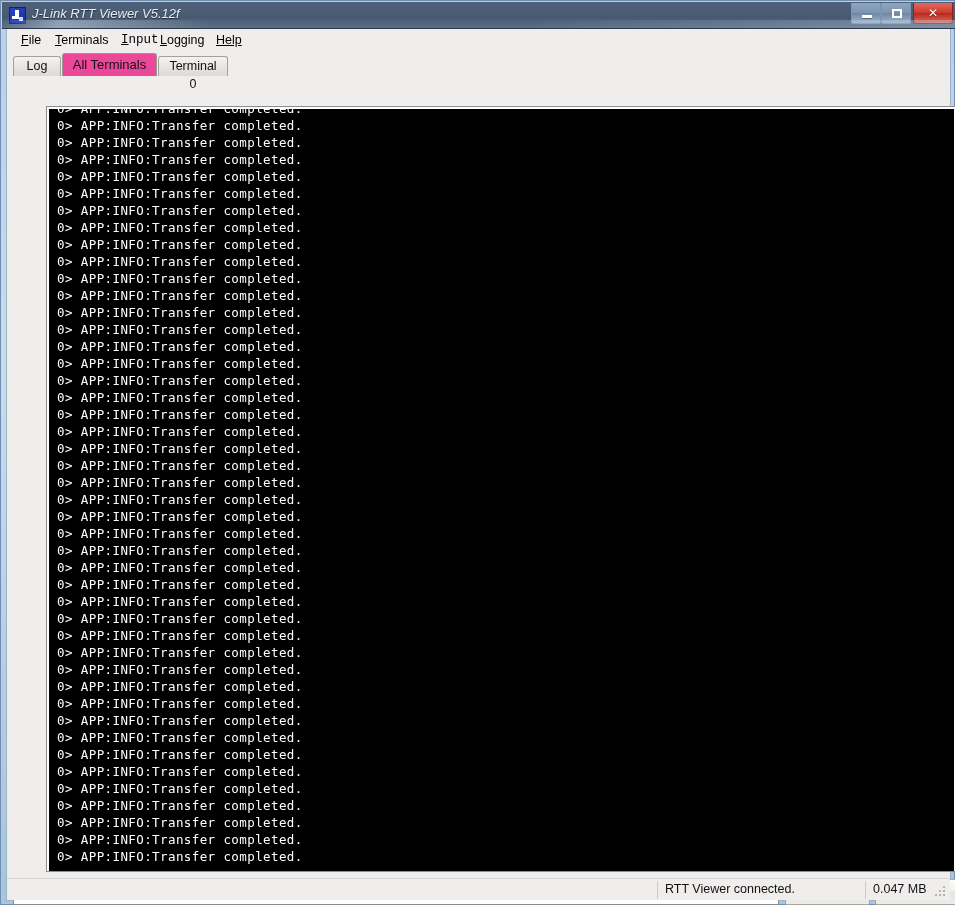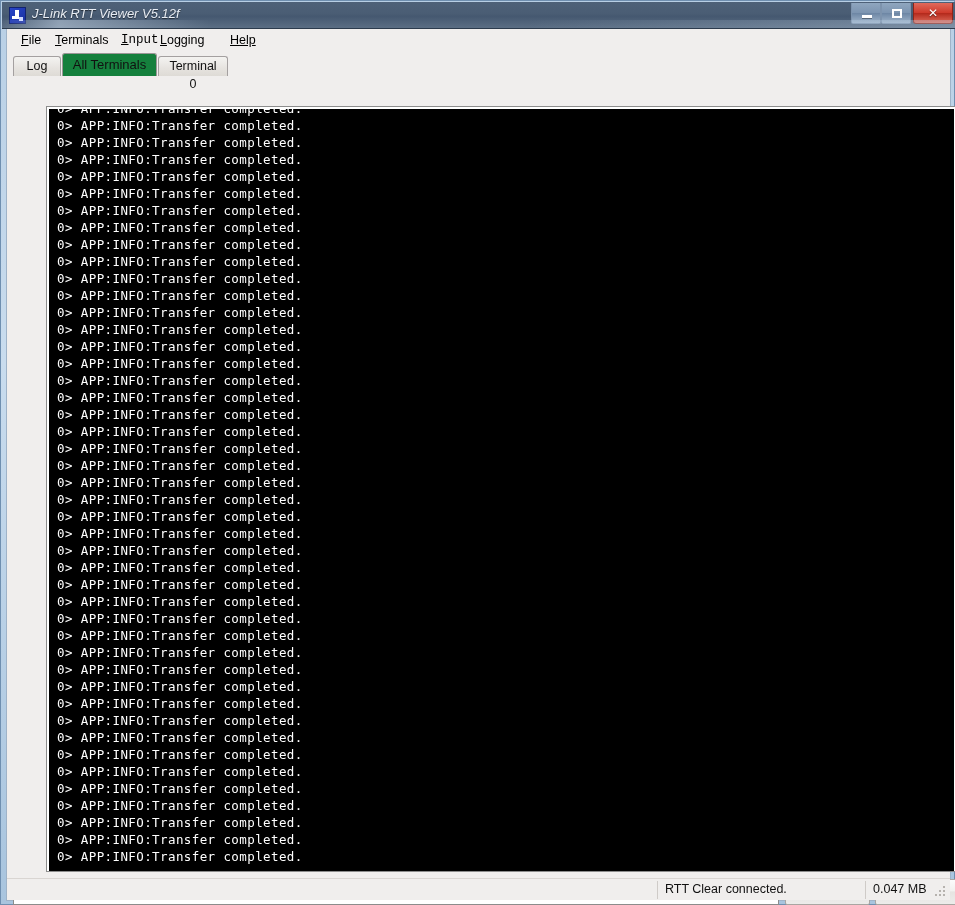--- a/index.html
+++ b/index.html
@@ -183,21 +183,21 @@
     border-radius: 3px 3px 0 0;
     font-size: 12.5px;
     color: #111111;
     text-align: center;
     line-height: 18px;
     cursor: default;
     padding: 0 8px;
   }
   .tab.active {
     height: 23px;
-    background: #15803d;
+    background: #ec4899;
     border: 1px solid #9a9696;
     border-bottom: none;
     z-index: 5;
     line-height: 21px;
     font-size: 13px;
   }
 
   
   #terminal-panel {
     position: absolute;
@@ -393,21 +393,21 @@
     </div>
   </div>
 
   <div id="client">
 
     <div id="menubar">
       <div class="menu-item" id="menu-file" style="left:9px;"><u>F</u>ile</div>
       <div class="menu-item" id="menu-terminals" style="left:43px;"><u>T</u>erminals</div>
       <div class="menu-item" id="menu-input" style="left:109px;font-family:Liberation Mono, monospace;"><u>I</u>nput</div>
       <div class="menu-item" id="menu-logging" style="left:148px;"><u>L</u>ogging</div>
-      <div class="menu-item" id="menu-help" style="left:218px;text-decoration:underline;"><u>H</u>elp</div>
+      <div class="menu-item" id="menu-help" style="left:204px;text-decoration:underline;"><u>H</u>elp</div>
     </div>
 
     <div id="tabstrip">
       <div class="tab" style="left:0px; width:48px;">Log</div>
       <div class="tab active" style="left:49px; width:95px;">All Terminals</div>
       <div class="tab" style="left:145px; width:70px;">Terminal 0</div>
     </div>
 
     <div id="terminal-panel">
 
@@ -481,21 +481,21 @@
 
     <div id="input-row">
       <input id="cmd-input" type="text" placeholder="" style="">
       <div class="push-btn" id="btn-enter">Enter</div>
       <div class="push-btn" id="btn-clear">Clear</div>
     </div>
 
     <div id="statusbar">
       <div class="status-sep" style="left:650px;"></div>
       <div class="status-sep" style="left:858px;"></div>
-      <div class="status-cell" id="status-connected">RTT Clear connected.</div>
+      <div class="status-cell" id="status-connected">RTT Viewer connected.</div>
       <div class="status-cell" id="status-size">0.047 MB</div>
       <div id="grip">
         <i style="left:8px; top:0px;"></i>
         <i style="left:4px; top:4px;"></i>
           <i style="left:8px; top:4px;"></i>
         <i style="left:0px; top:8px;"></i>
           <i style="left:4px; top:8px;"></i>
           <i style="left:8px; top:8px;"></i>
       </div>
     </div>

